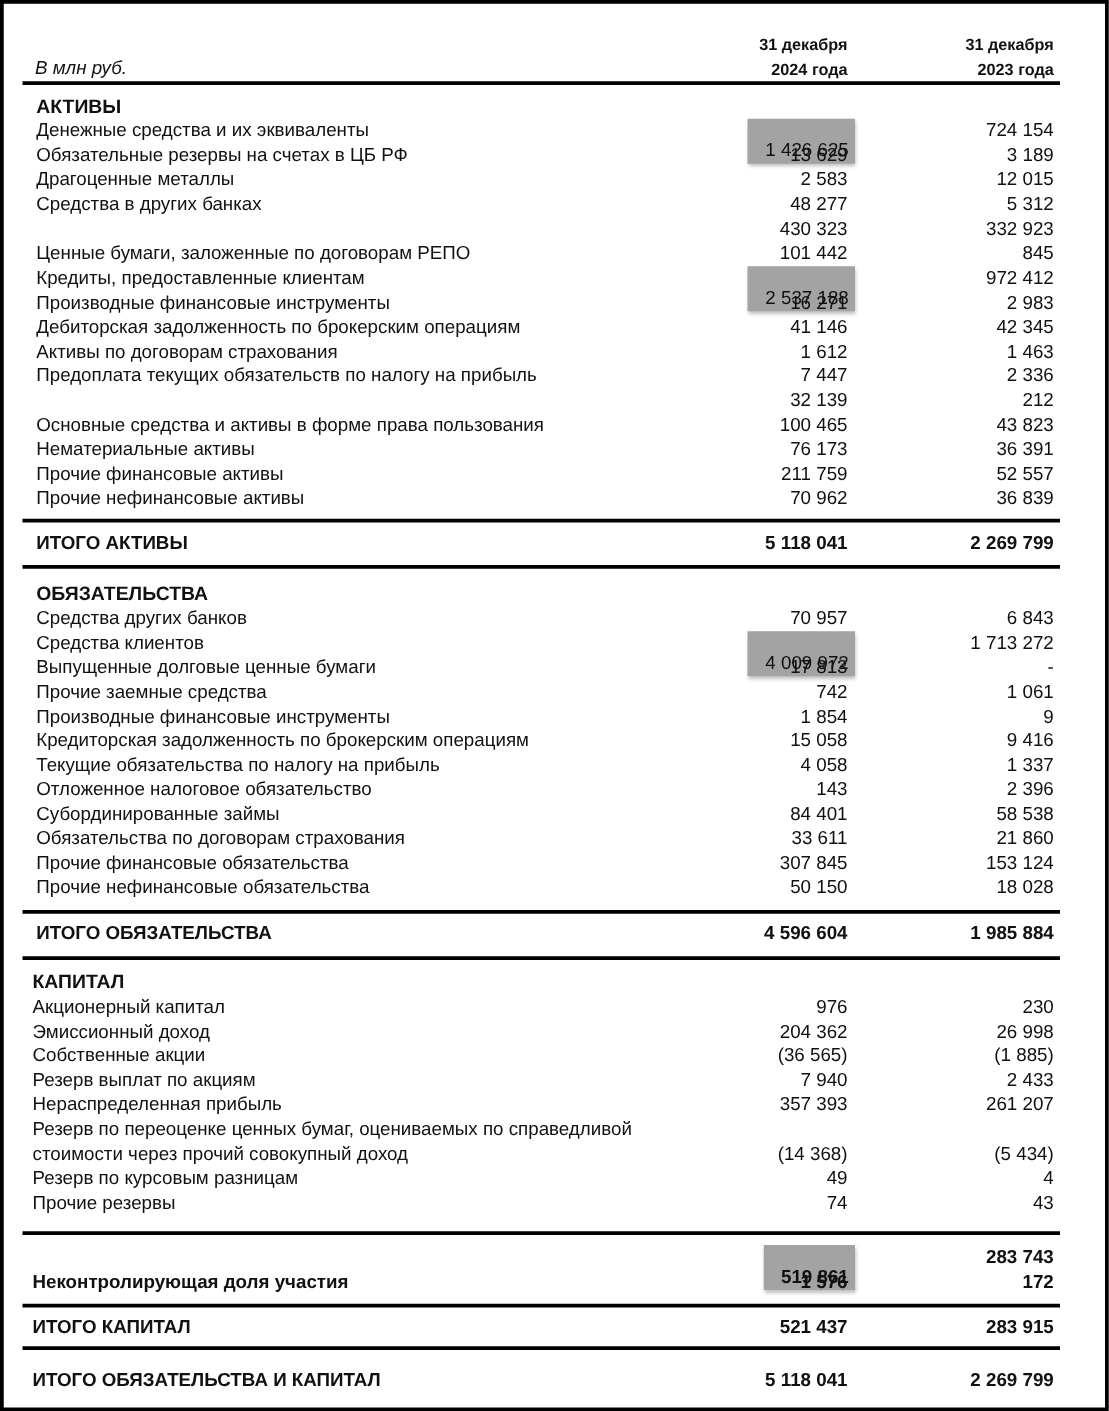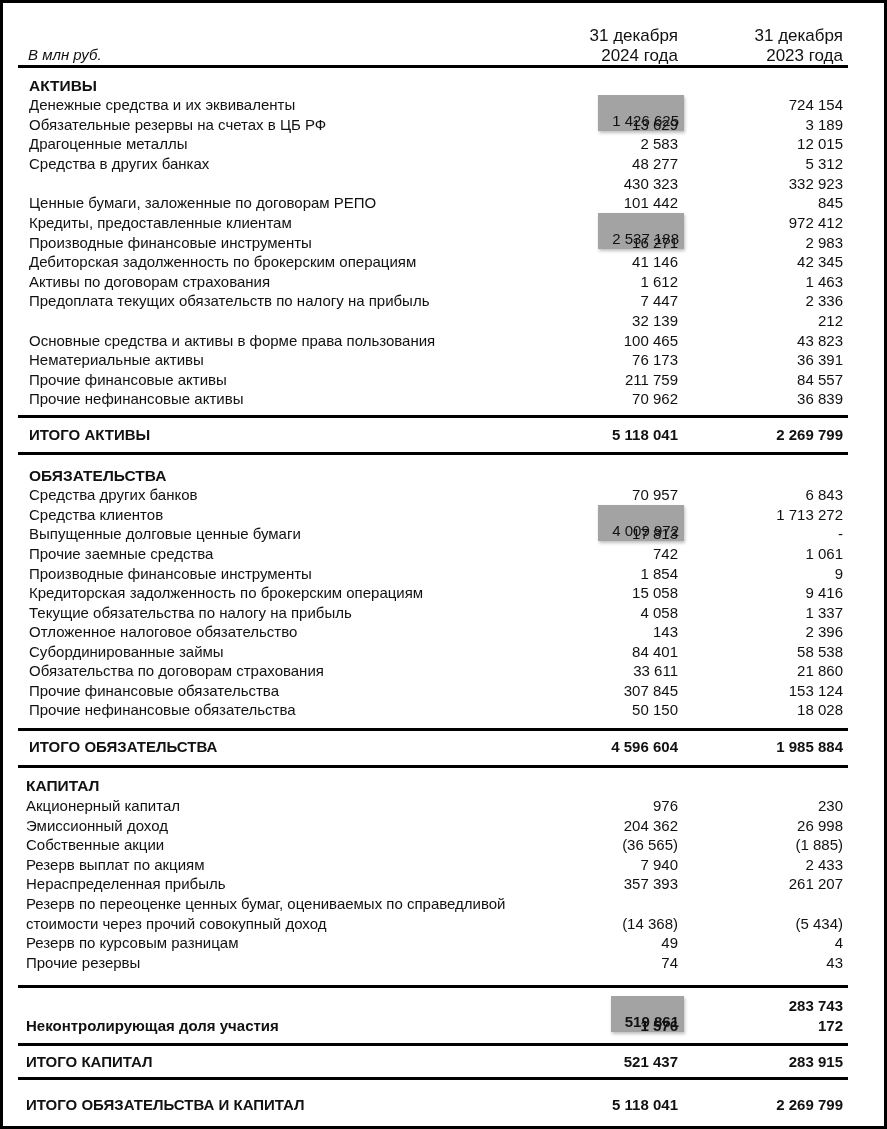--- a/index.html
+++ b/index.html
@@ -3,21 +3,21 @@
 <meta charset="utf-8">
 <style>
   html, body { margin: 0; padding: 0; background: #ffffff; }
   body { width: 887px; height: 1129px; position: relative; overflow: hidden;
          font-family: "Liberation Sans", sans-serif; color: #111; }
   .frame { position: absolute; left: 0; top: 0; width: 881px; height: 1123px;
            border: 3px solid #000; background: #fff; }
   .doc { position: absolute; left: 18px; top: 0; width: 830px; }
   .hdr { position: absolute; left: 0; top: 26px; width: 830px; height: 40px; }
   .hdr .unit { position: absolute; left: 10px; top: 20px; font-style: italic; font-size: 15px; }
-  .hdr .col { position: absolute; width: 160px; text-align: right; font-weight: normal; font-size: 17px; line-height: 20px; }
+  .hdr .col { position: absolute; width: 160px; text-align: right; font-weight: bold; font-size: 13px; line-height: 20px; }
   .hdr .c1 { left: 500px; }
   .hdr .c2 { left: 665px; }
   .rule { position: absolute; left: 0; width: 830px; background: #000; }
   .r-thick { height: 3px; }
   .r-med { height: 2.5px; }
   .row { position: absolute; left: 0; width: 830px; height: 20px; font-size: 15px; line-height: 20px; }
   .row .lbl { position: absolute; left: 11px; white-space: nowrap; }
   .row .v1 { position: absolute; right: 170px; text-align: right; white-space: nowrap; }
   .row .v2 { position: absolute; right: 5px; text-align: left; white-space: nowrap; }
   .row.section .lbl { font-weight: bold; font-size: 15.5px; }
@@ -117,21 +117,21 @@
     <span class="v2">43 823</span>
   </div>
   <div class="row" style="top:350px">
     <span class="lbl">Нематериальные активы</span>
     <span class="v1">76 173</span>
     <span class="v2">36 391</span>
   </div>
   <div class="row" style="top:370px">
     <span class="lbl">Прочие финансовые активы</span>
     <span class="v1">211 759</span>
-    <span class="v2">84 557</span>
+    <span class="v2">52 557</span>
   </div>
   <div class="row" style="top:389px">
     <span class="lbl">Прочие нефинансовые активы</span>
     <span class="v1">70 962</span>
     <span class="v2">36 839</span>
   </div>
 
   <div class="rule r-med" style="top:415px"></div>
   <div class="row total" style="top:425px">
     <span class="lbl">ИТОГО АКТИВЫ</span>

